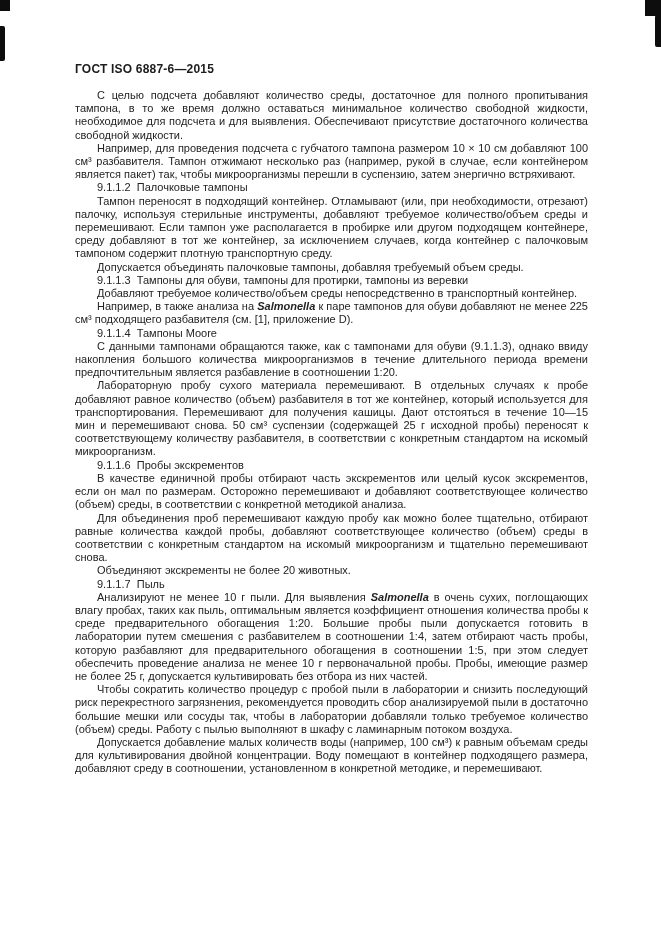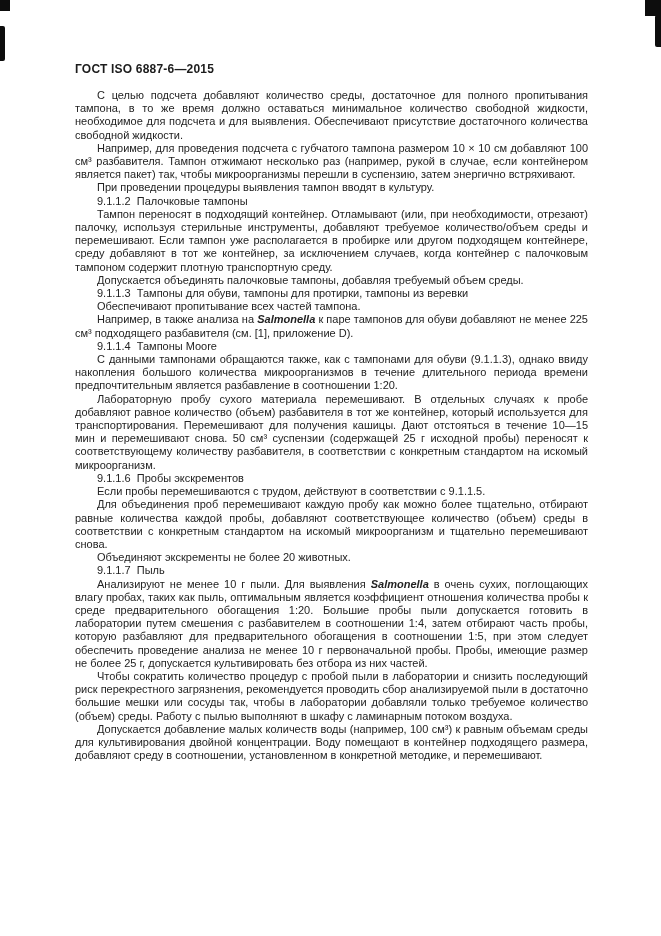--- a/index.html
+++ b/index.html
@@ -61,32 +61,31 @@
 </style>
 </head>
 <body>
 
 <div class="page">
   <div class="doc-header">ГОСТ ISO 6887-6—2015</div>
 
   <div class="doc-body">
       <p class="para"><span>С целью подсчета добавляют количество среды, достаточное для полного пропитывания тампона, в то же время должно оставаться минимальное количество свободной жидкости, необходимое для подсчета и для выявления. Обеспечивают присутствие достаточного количества свободной жидкости.</span></p>
       <p class="para"><span>Например, для проведения подсчета с губчатого тампона размером 10 × 10 см добавляют 100 см³ разбавителя. Тампон отжимают несколько раз (например, рукой в случае, если контейнером является пакет) так, чтобы микроорганизмы перешли в суспензию, затем энергично встряхивают.</span></p>
-      <p class="para"><span>При проведении процедуры выявления тампон вводят в культуру.</span></p>
       <p class="para"><span>9.1.1.2&nbsp;&nbsp;Палочковые тампоны</span></p>
       <p class="para"><span>Тампон переносят в подходящий контейнер. Отламывают (или, при необходимости, отрезают) палочку, используя стерильные инструменты, добавляют требуемое количество/объем среды и перемешивают. Если тампон уже располагается в пробирке или другом подходящем контейнере, среду добавляют в тот же контейнер, за исключением случаев, когда контейнер с палочковым тампоном содержит плотную транспортную среду.</span></p>
       <p class="para"><span>Допускается объединять палочковые тампоны, добавляя требуемый объем среды.</span></p>
       <p class="para"><span>9.1.1.3&nbsp;&nbsp;Тампоны для обуви, тампоны для протирки, тампоны из веревки</span></p>
-      <p class="para"><span>Обеспечивают пропитывание всех частей тампона.</span></p>
+      <p class="para"><span>Добавляют требуемое количество/объем среды непосредственно в транспортный контейнер.</span></p>
       <p class="para"><span>Например, в также анализа на </span><span class="it">Salmonella</span><span> к паре тампонов для обуви добавляют не менее 225 см³ подходящего разбавителя (см. [1], приложение D).</span></p>
       <p class="para"><span>9.1.1.4&nbsp;&nbsp;Тампоны Moore</span></p>
       <p class="para"><span>С данными тампонами обращаются также, как с тампонами для обуви (9.1.1.3), однако ввиду накопления большого количества микроорганизмов в течение длительного периода времени предпочтительным является разбавление в соотношении 1:20.</span></p>
       <p class="para"><span>Лабораторную пробу сухого материала перемешивают. В отдельных случаях к пробе добавляют равное количество (объем) разбавителя в тот же контейнер, который используется для транспортирования. Перемешивают для получения кашицы. Дают отстояться в течение 10—15 мин и перемешивают снова. 50 см³ суспензии (содержащей 25 г исходной пробы) переносят к соответствующему количеству разбавителя, в соответствии с конкретным стандартом на искомый микроорганизм.</span></p>
       <p class="para"><span>9.1.1.6&nbsp;&nbsp;Пробы экскрементов</span></p>
-      <p class="para"><span>Если пробы перемешиваются с трудом, действуют в соответствии с 9.1.1.5.</span></p>
+      <p class="para"><span>В качестве единичной пробы отбирают часть экскрементов или целый кусок экскрементов, если он мал по размерам. Осторожно перемешивают и добавляют соответствующее количество (объем) среды, в соответствии с конкретной методикой анализа.</span></p>
       <p class="para"><span>Для объединения проб перемешивают каждую пробу как можно более тщательно, отбирают равные количества каждой пробы, добавляют соответствующее количество (объем) среды в соответствии с конкретным стандартом на искомый микроорганизм и тщательно перемешивают снова.</span></p>
       <p class="para"><span>Объединяют экскременты не более 20 животных.</span></p>
       <p class="para"><span>9.1.1.7&nbsp;&nbsp;Пыль</span></p>
       <p class="para"><span>Анализируют не менее 10 г пыли. Для выявления </span><span class="it">Salmonella</span><span> в очень сухих, поглощающих влагу пробах, таких как пыль, оптимальным является коэффициент отношения количества пробы к среде предварительного обогащения 1:20. Большие пробы пыли допускается готовить в лаборатории путем смешения с разбавителем в соотношении 1:4, затем отбирают часть пробы, которую разбавляют для предварительного обогащения в соотношении 1:5, при этом следует обеспечить проведение анализа не менее 10 г первоначальной пробы. Пробы, имеющие размер не более 25 г, допускается культивировать без отбора из них частей.</span></p>
       <p class="para"><span>Чтобы сократить количество процедур с пробой пыли в лаборатории и снизить последующий риск перекрестного загрязнения, рекомендуется проводить сбор анализируемой пыли в достаточно большие мешки или сосуды так, чтобы в лаборатории добавляли только требуемое количество (объем) среды. Работу с пылью выполняют в шкафу с ламинарным потоком воздуха.</span></p>
       <p class="para"><span>Допускается добавление малых количеств воды (например, 100 см³) к равным объемам среды для культивирования двойной концентрации. Воду помещают в контейнер подходящего размера, добавляют среду в соотношении, установленном в конкретной методике, и перемешивают.</span></p>
     </div>
 
   <div class="page-number">4</div>
 

